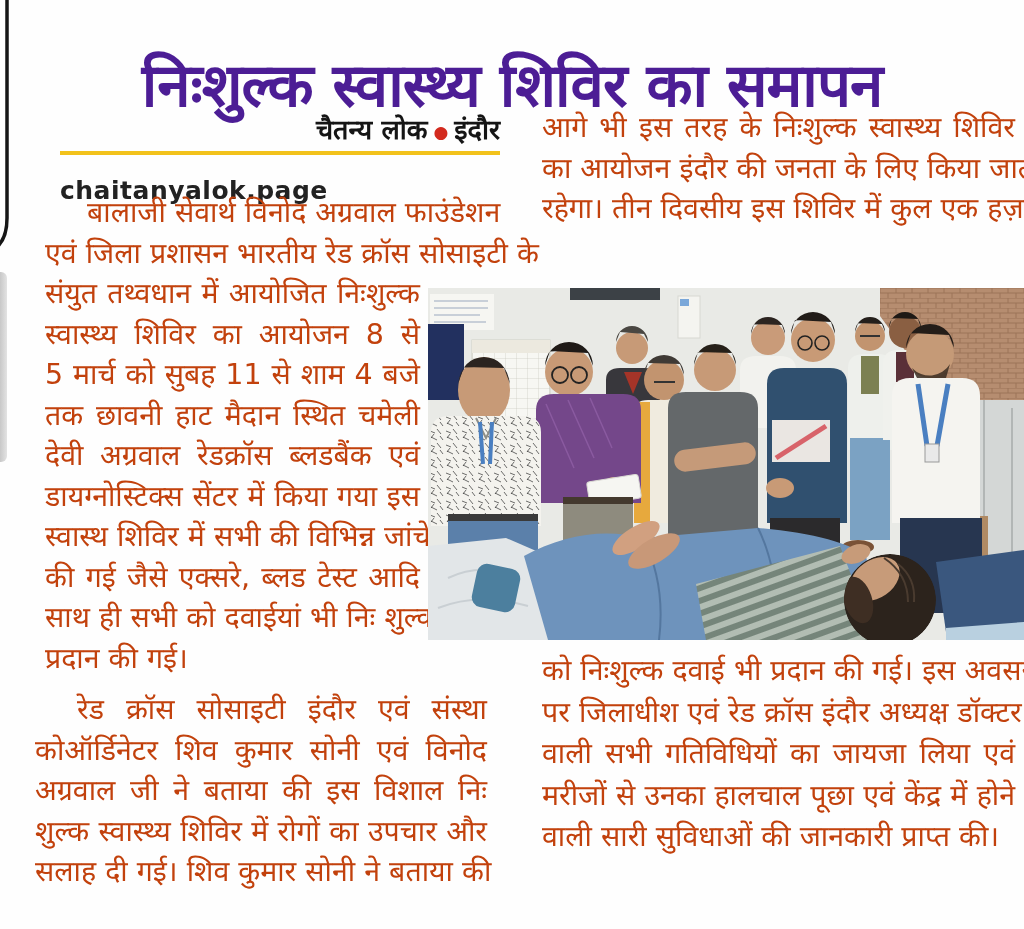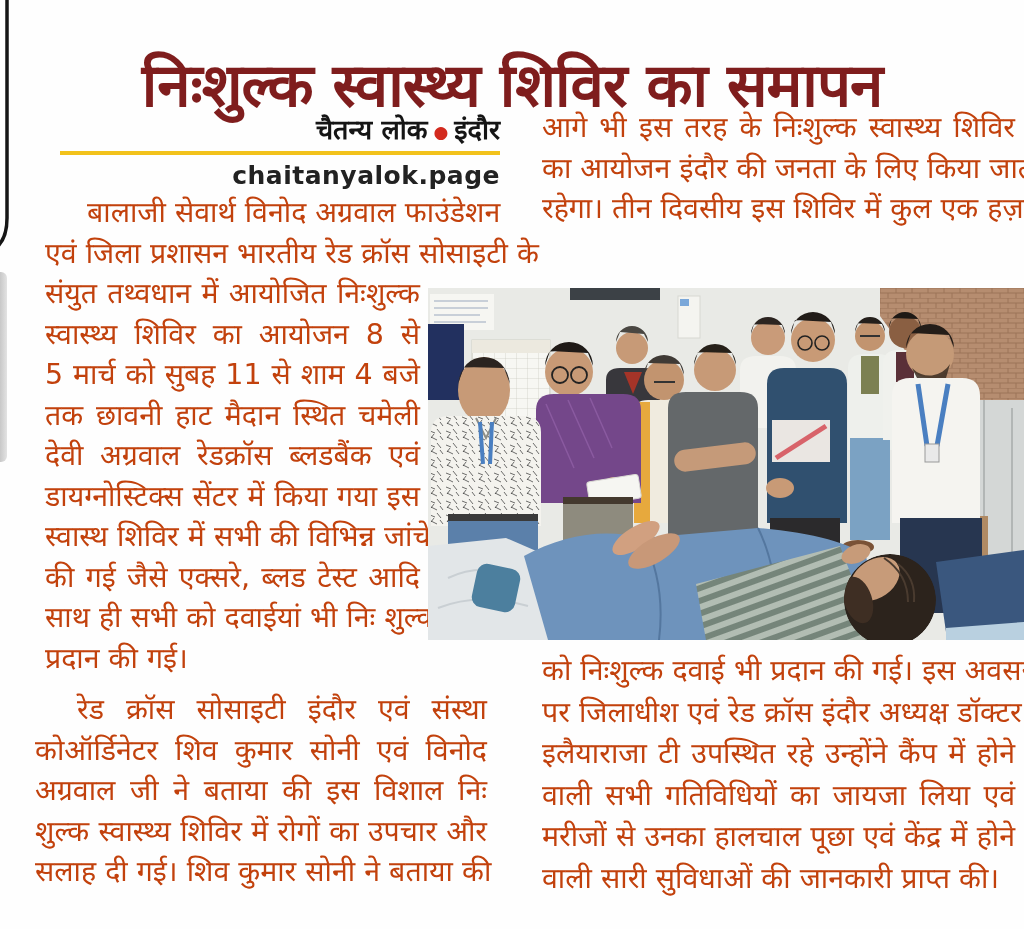--- a/index.html
+++ b/index.html
@@ -4,28 +4,28 @@
 <style>
   html,body{margin:0;padding:0;background:#ffffff;}
   .page{position:relative;width:1024px;height:929px;background:#fefefe;overflow:hidden;
         font-family:"DejaVu Sans",sans-serif;color:#1b1b1b;}
   
   .edge-line{position:absolute;left:0;top:0;width:34px;height:266px;}
   .edge-bar{position:absolute;left:0;top:272px;width:7px;height:190px;
             background:linear-gradient(90deg,#c8c8c8,#e3e3e3);border-radius:0 6px 6px 0;}
   
   .headline{position:absolute;left:30px;top:2px;width:964px;text-align:center;
-            font-size:60px;line-height:1.45;font-weight:700;color:#7f1d1d;
+            font-size:60px;line-height:1.45;font-weight:700;color:#4c1d95;
             font-family:"DejaVu Serif","DejaVu Sans",serif;letter-spacing:-1px;white-space:nowrap;}
   
   .byline{position:absolute;left:60px;top:110px;width:440px;text-align:right;
           font-size:27px;font-weight:700;color:#151515;}
   .byline .dot{color:#d32a1e;font-size:17px;vertical-align:middle;padding:0 6px;}
   .rule{position:absolute;left:60px;top:151px;width:440px;height:4px;background:#f2c21c;}
-  .website{position:absolute;left:60px;top:161px;width:440px;text-align:right;
+  .website{position:absolute;left:60px;top:176px;width:440px;text-align:left;
            font-size:25px;font-weight:700;color:#222;letter-spacing:.5px;}
   
   .ln{font-size:28.5px;line-height:40.5px;height:40.5px;color:#c2410c;
       text-align:justify;text-align-last:justify;white-space:nowrap;overflow:visible;}
   .ln.endline{text-align-last:left;}
   .ln.indent{text-indent:42px;}
   .colL{position:absolute;left:45px;top:193px;width:452px;}
   .colL .n{width:375px;}
   .colL2{position:absolute;left:35px;top:690px;width:452px;}
   .colR1{position:absolute;left:542px;top:108px;width:473px;}
@@ -78,21 +78,20 @@
 
   <div class="colR1">
     <div class="ln">आगे भी इस तरह के निःशुल्क स्वास्थ्य शिविर</div>
     <div class="ln">का आयोजन इंदौर की जनता के लिए किया जाता</div>
     <div class="ln">रहेगा। तीन दिवसीय इस शिविर में कुल एक हज़ार</div>
   </div>
 
   <div class="colR2">
     <div class="ln">को निःशुल्क दवाई भी प्रदान की गई। इस अवसर</div>
     <div class="ln">पर जिलाधीश एवं रेड क्रॉस इंदौर अध्यक्ष डॉक्टर</div>
-    <div class="ln">इलैयाराजा टी उपस्थित रहे उन्होंने कैंप में होने</div>
     <div class="ln">वाली सभी गतिविधियों का जायजा लिया एवं</div>
     <div class="ln">मरीजों से उनका हालचाल पूछा एवं केंद्र में होने</div>
     <div class="ln endline">वाली सारी सुविधाओं की जानकारी प्राप्त की।</div>
   </div>
 
   <svg class="photo" viewBox="0 0 596 352" preserveAspectRatio="none">
     <defs>
       <pattern id="scrib" width="16" height="14" patternUnits="userSpaceOnUse">
         <rect width="16" height="14" fill="#f4f3ee"></rect>
         <path d="M2,3 l5,2 M9,1 l4,5 M3,9 l6,3 M12,8 l3,4 M6,6 l-3,4" stroke="#3c3c3c" stroke-width="1" fill="none" opacity=".75"></path>

